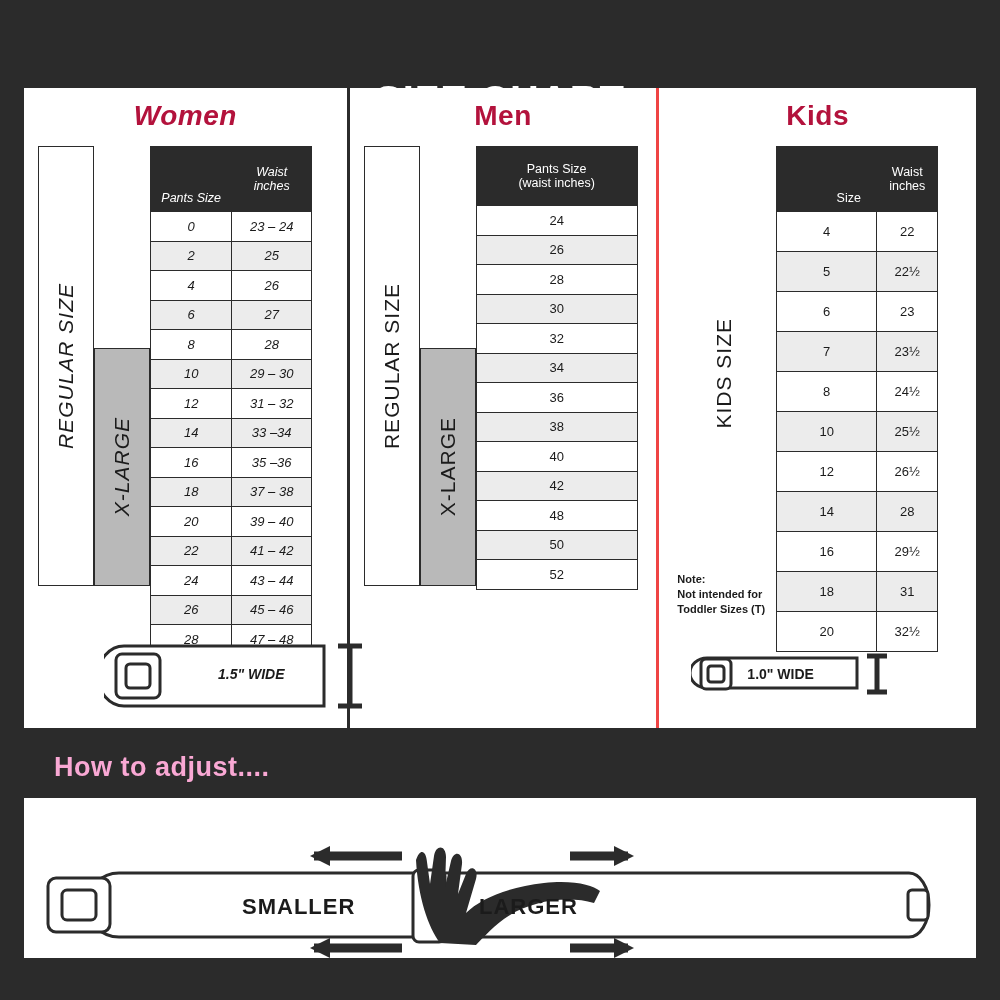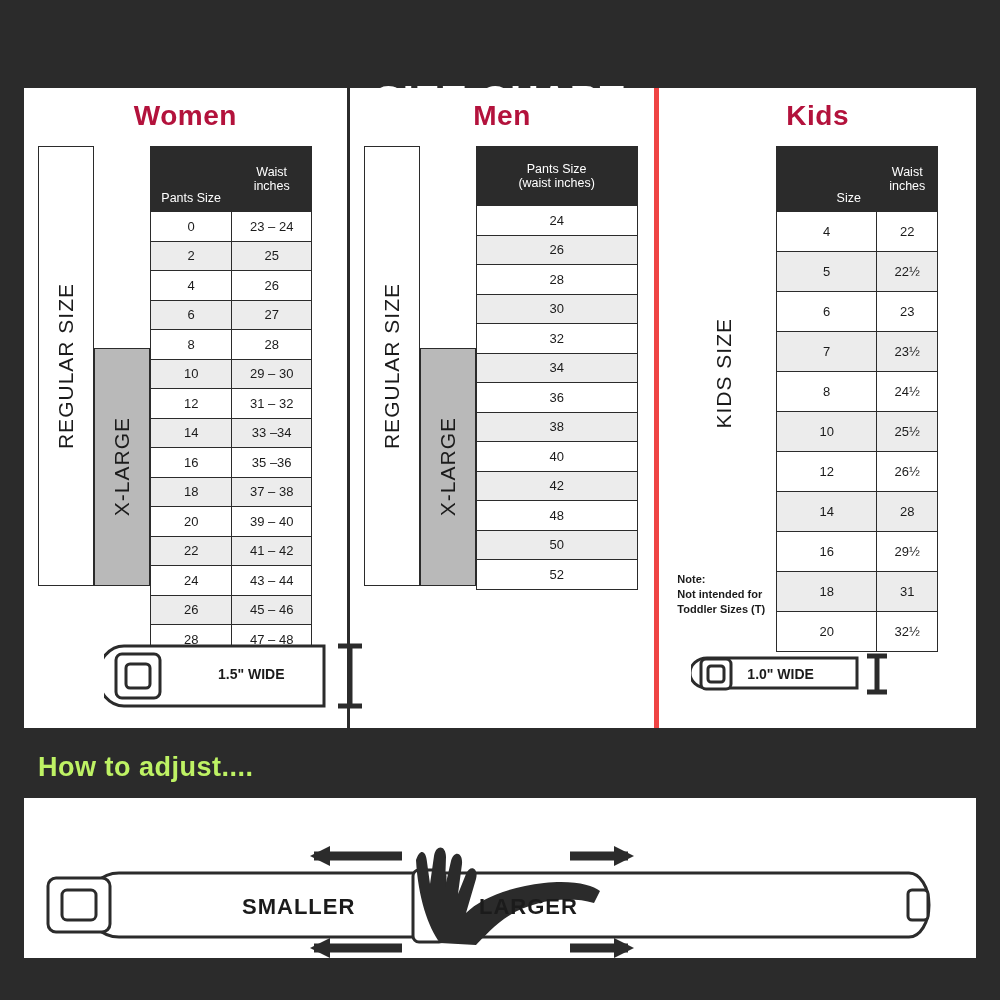--- a/index.html
+++ b/index.html
@@ -44,22 +44,22 @@
     position: absolute;
     left: 24px; top: 88px;
     width: 952px; height: 640px;
     background: #ffffff;
     display: flex;
   }
   .col {
     position: relative;
     box-sizing: border-box;
   }
-  .col-women { width: 324px; }
-  .col-men   { width: 314px; border-left: 3px solid #2b2b2b; border-right: 5px solid #ef4444;}
+  .col-women { width: 324px; font-style: italic; }
+  .col-men   { width: 314px; border-left: 3px solid #2b2b2b; border-right: 3px solid #ef4444;}
   .col-kids  { width: 318px; }
 
   .col-heading {
     text-align: center;
     color: #b3123c;
     font-size: 28px;
     font-weight: bold;
     margin-top: 12px;
     letter-spacing: 0.5px;
   }
@@ -120,24 +120,24 @@
   
   .adjust-bar {
     position: absolute;
     left: 24px; top: 736px;
     width: 952px; height: 62px;
     background: #2b2b2b;
     display: flex;
     align-items: center;
   }
   .adjust-title {
-    color: #bef264;
+    color: #f9a8d4;
     font-size: 27px;
     font-weight: bold;
-    margin-left: 14px;
+    margin-left: 30px;
     letter-spacing: 0.5px;
   }
   .adjust-panel {
     position: absolute;
     left: 24px; top: 798px;
     width: 952px; height: 160px;
     background: #ffffff;
   }
   .adj-label {
     position: absolute;

